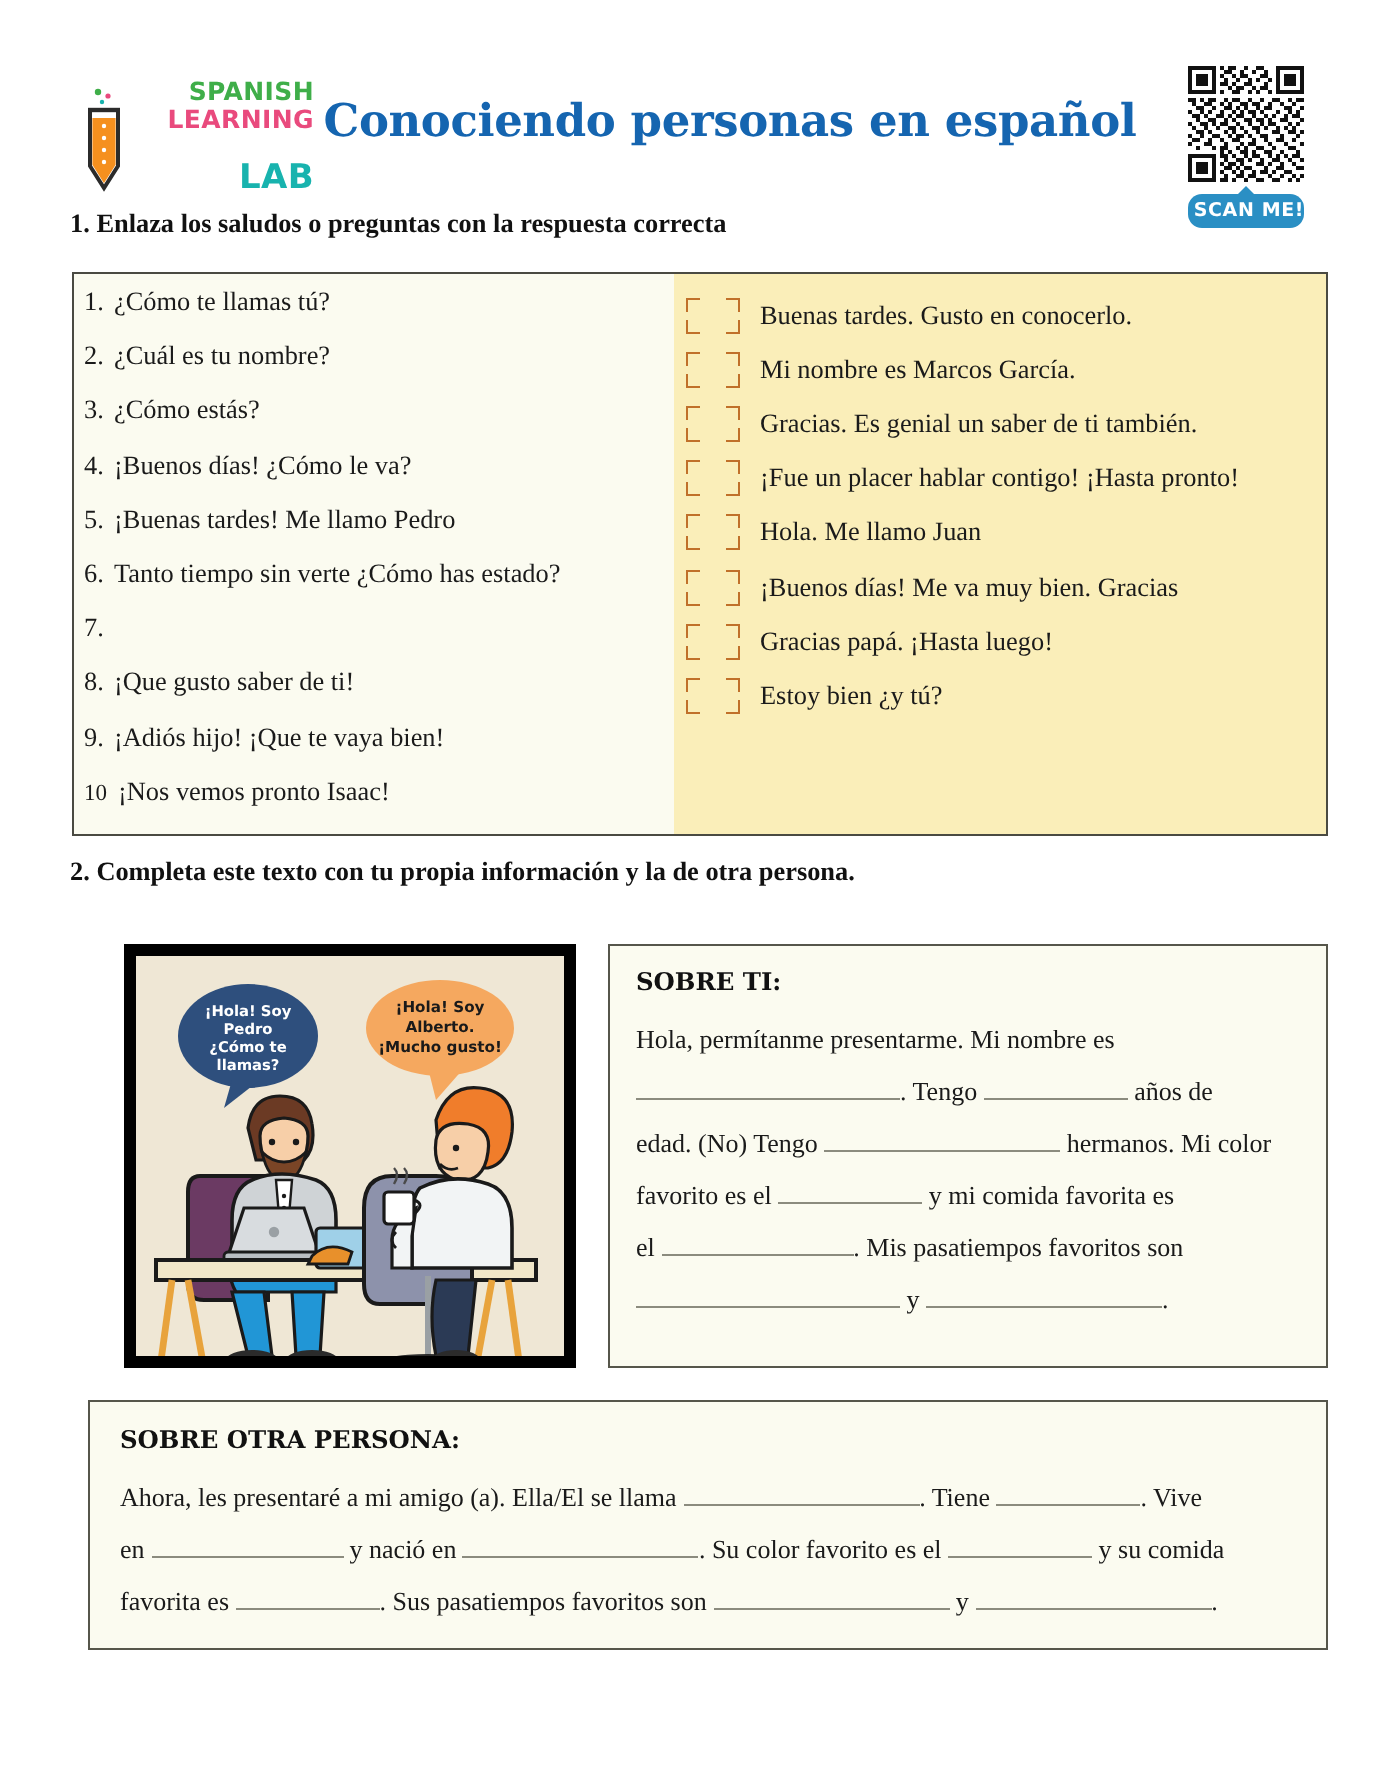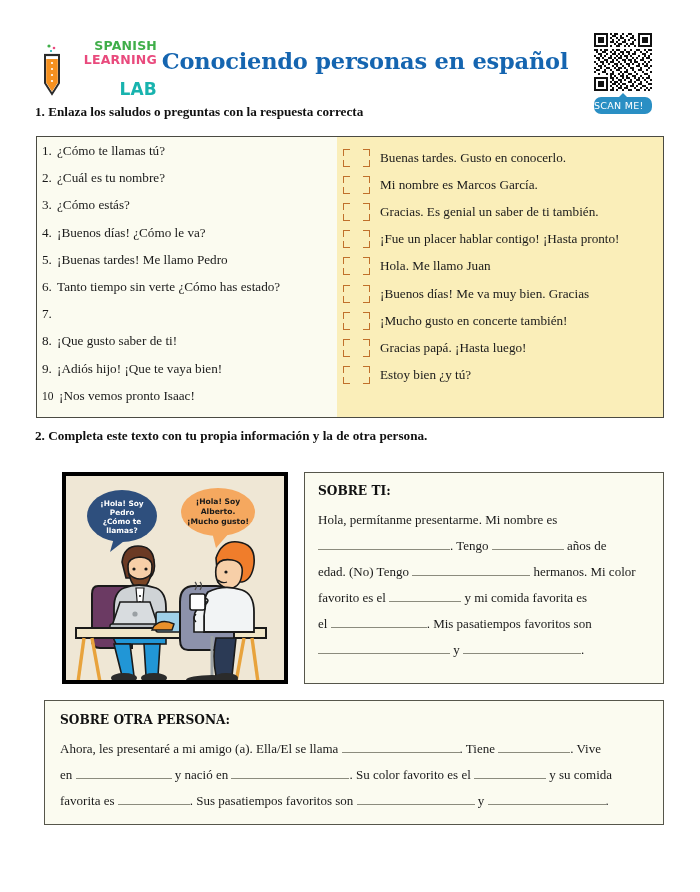--- a/index.html
+++ b/index.html
@@ -68,23 +68,23 @@
     width: 58px; height: 58px;
     display: block;
   }
   .scan-me {
     margin-top: 6px;
     width: 58px;
     height: 17px;
     background: #2a8fc4;
     border-radius: 7px;
     position: relative;
-    text-align: left;
+    text-align: right;
     font-family: "DejaVu Sans", sans-serif;
-    font-weight: normal;
+    font-weight: bold;
     font-size: 9.5px;
     color: #ffffff;
     line-height: 17px;
     letter-spacing: 0.3px;
   }
   .scan-me::before {
     content: "";
     position: absolute;
     left: 24px; top: -4px;
     width: 0; height: 0;
@@ -169,21 +169,21 @@
   .a-box i.bl { left: 0; bottom: 0; border-left-width: 1.4px; border-bottom-width: 1.4px; }
   .a-box i.br { right: 0; bottom: 0; border-right-width: 1.4px; border-bottom-width: 1.4px; }
   .a-text { font-size: 13.2px; }
 
   
   .illustration {
     position: absolute;
     left: 62px; top: 472px;
     width: 226px;
     height: 212px;
-    border: 4px solid #000000;
+    border: 6px solid #000000;
     box-sizing: border-box;
     overflow: hidden;
     background: #efe7d5;
   }
   .illustration svg { display: block; }
 
   
   .fill-box {
     position: absolute;
     background: #fbfbf0;
@@ -582,29 +582,20 @@
         </span>
       <span class="a-text">¡Buenos días! Me va muy bien. Gracias</span>
     </div>
     <div class="a-row">
       <span class="a-box">
           <i class="tl"></i>
           <i class="tr"></i>
           <i class="bl"></i>
           <i class="br"></i>
         </span>
-      <span class="a-text">¡Mucho gusto en concerte también!</span>
-    </div>
-    <div class="a-row">
-      <span class="a-box">
-          <i class="tl"></i>
-          <i class="tr"></i>
-          <i class="bl"></i>
-          <i class="br"></i>
-        </span>
       <span class="a-text">Gracias papá. ¡Hasta luego!</span>
     </div>
     <div class="a-row">
       <span class="a-box">
           <i class="tl"></i>
           <i class="tr"></i>
           <i class="bl"></i>
           <i class="br"></i>
         </span>
       <span class="a-text">Estoy bien ¿y tú?</span>

